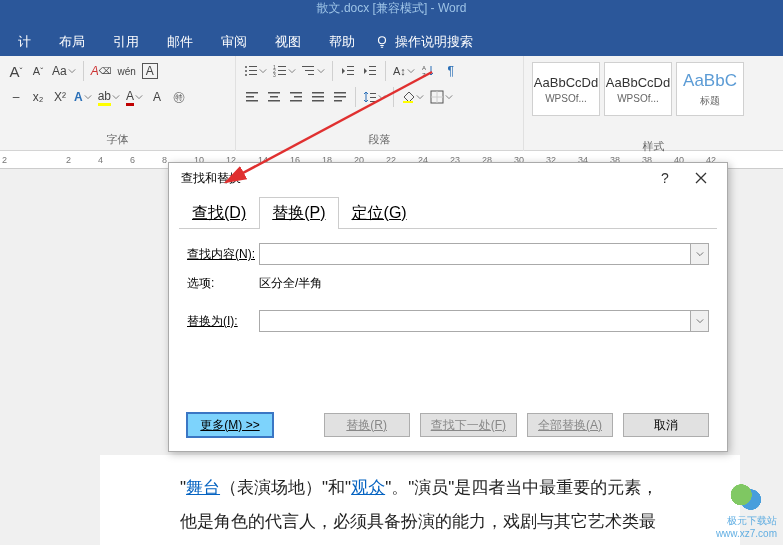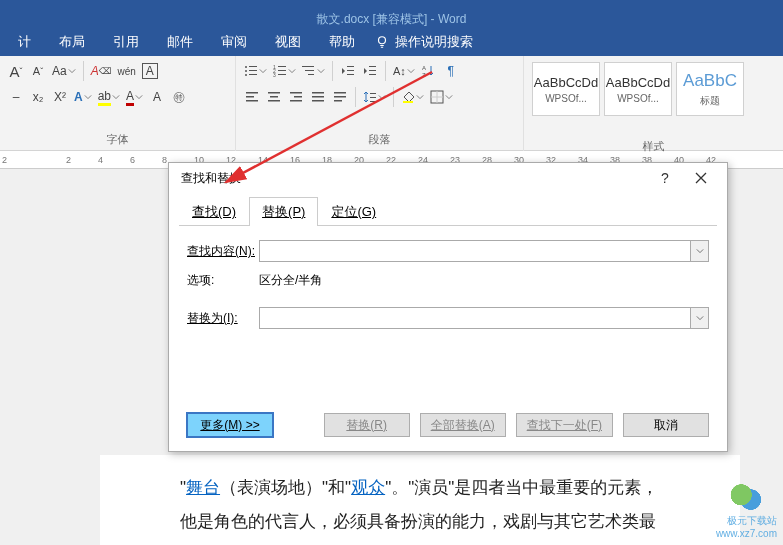--- a/index.html
+++ b/index.html
@@ -1,18 +1,18 @@
 <!DOCTYPE html>
 <html><head>
 <meta charset="utf-8">
 <style>
 * { margin: 0; padding: 0; box-sizing: border-box; font-family: "Microsoft YaHei", "Segoe UI", sans-serif; }
 body { width: 783px; height: 545px; overflow: hidden; background: #f0f0f0; position: relative; }
 
-.titlebar { height: 28px; background: #2b579a; color: #9dc3e6; display: flex; align-items: flex-end; justify-content: center; font-size: 12px; }
+.titlebar { height: 28px; background: #2b579a; color: #9dc3e6; display: flex; align-items: flex-start; justify-content: center; font-size: 12px; }
 
 .ribbon-tabs { height: 28px; background: #2b579a; display: flex; align-items: center; padding-left: 4px; }
 .ribbon-tab { color: #fff; font-size: 13px; padding: 0 14px; height: 28px; line-height: 28px; cursor: pointer; }
 .tell-me { display: flex; align-items: center; color: #fff; font-size: 13px; margin-left: 6px; }
 .tell-me svg { margin-right: 6px; }
 
 .ribbon { height: 95px; background: #f3f3f3; border-bottom: 1px solid #d4d4d4; display: flex; position: relative; }
 .rgroup { border-right: 1px solid #e0e0e0; padding: 4px 6px; display: flex; flex-direction: column; justify-content: space-between; position: relative; height: 95px; }
 .rgroup-label { text-align: center; font-size: 11px; color: #666; height: 16px; line-height: 16px; margin-top: 20px; }
 .ribbon-row { display: flex; align-items: center; gap: 2px; }
@@ -29,21 +29,21 @@
 
 .doc-area { background: #f0f0f0; height: 376px; position: relative; padding-top: 286px; }
 .page { background: #fff; margin-left: 100px; width: 640px; padding: 16px 80px; font-size: 17px; line-height: 2; color: #222; font-family: "SimSun", serif; }
 .page a { color: #0563c1; text-decoration: underline; }
 
 .dialog { position: absolute; left: 168px; top: 162px; width: 560px; height: 290px; background: #fff; border: 1px solid #aaa; box-shadow: 2px 2px 8px rgba(0,0,0,0.25); z-index: 100; }
 .dlg-title { height: 30px; display: flex; align-items: center; padding: 0 8px; font-size: 12px; }
 .dlg-title-text { flex: 1; padding-left: 4px; }
 .dlg-help, .dlg-close { width: 36px; height: 30px; display: flex; align-items: center; justify-content: center; cursor: pointer; font-size: 14px; color: #333; }
 
-.dlg-tabs { display: flex; margin: 4px 10px 0; border-bottom: 1px solid #ccc; font-size: 13px; }
+.dlg-tabs { display: flex; margin: 4px 10px 0; border-bottom: 1px solid #ccc; font-size: 16px; }
 .dlg-tab { padding: 5px 12px; cursor: pointer; border: 1px solid transparent; border-bottom: none; margin-bottom: -1px; }
 .dlg-tab.active { border-color: #ccc; background: #fff; }
 
 .dlg-body { padding: 14px 18px; font-size: 12px; }
 .form-row { display: flex; align-items: center; margin-bottom: 10px; }
 .form-label { width: 72px; }
 .form-input { flex: 1; height: 22px; border: 1px solid #aaa; padding: 0 4px; font-size: 12px; }
 .combo-btn { width: 18px; height: 22px; border: 1px solid #aaa; border-left: none; display: flex; align-items: center; justify-content: center; cursor: pointer; background: #f0f0f0; }
 .opt-row { display: flex; margin-bottom: 18px; font-size: 12px; }
 .opt-label { width: 72px; }
@@ -386,22 +386,22 @@
           <svg width="8" height="8" viewBox="0 0 10 10">
             <path d="M1 3l4 4 4-4" fill="none" stroke="#555"></path>
           </svg>
         </div>
     </div>
   </div>
   <div class="dlg-buttons">
     <button class="dlg-btn more underline">更多(M) &gt;&gt;</button>
     <div class="spacer"></div>
     <button class="dlg-btn disabled underline">替换(R)</button>
+    <button class="dlg-btn disabled underline">查找下一处(F)</button>
     <button class="dlg-btn disabled underline">全部替换(A)</button>
-    <button class="dlg-btn disabled underline">查找下一处(F)</button>
     <button class="dlg-btn">取消</button>
   </div>
 </div>
 
 <svg class="arrow" style="left:0;top:0" width="783" height="545">
   <defs>
       <marker id="ah" markerWidth="10" markerHeight="10" refX="8" refY="3" orient="auto">
         <path d="M0,0 L0,6 L9,3 z" fill="#e03030"></path>
       </marker>
     </defs>

